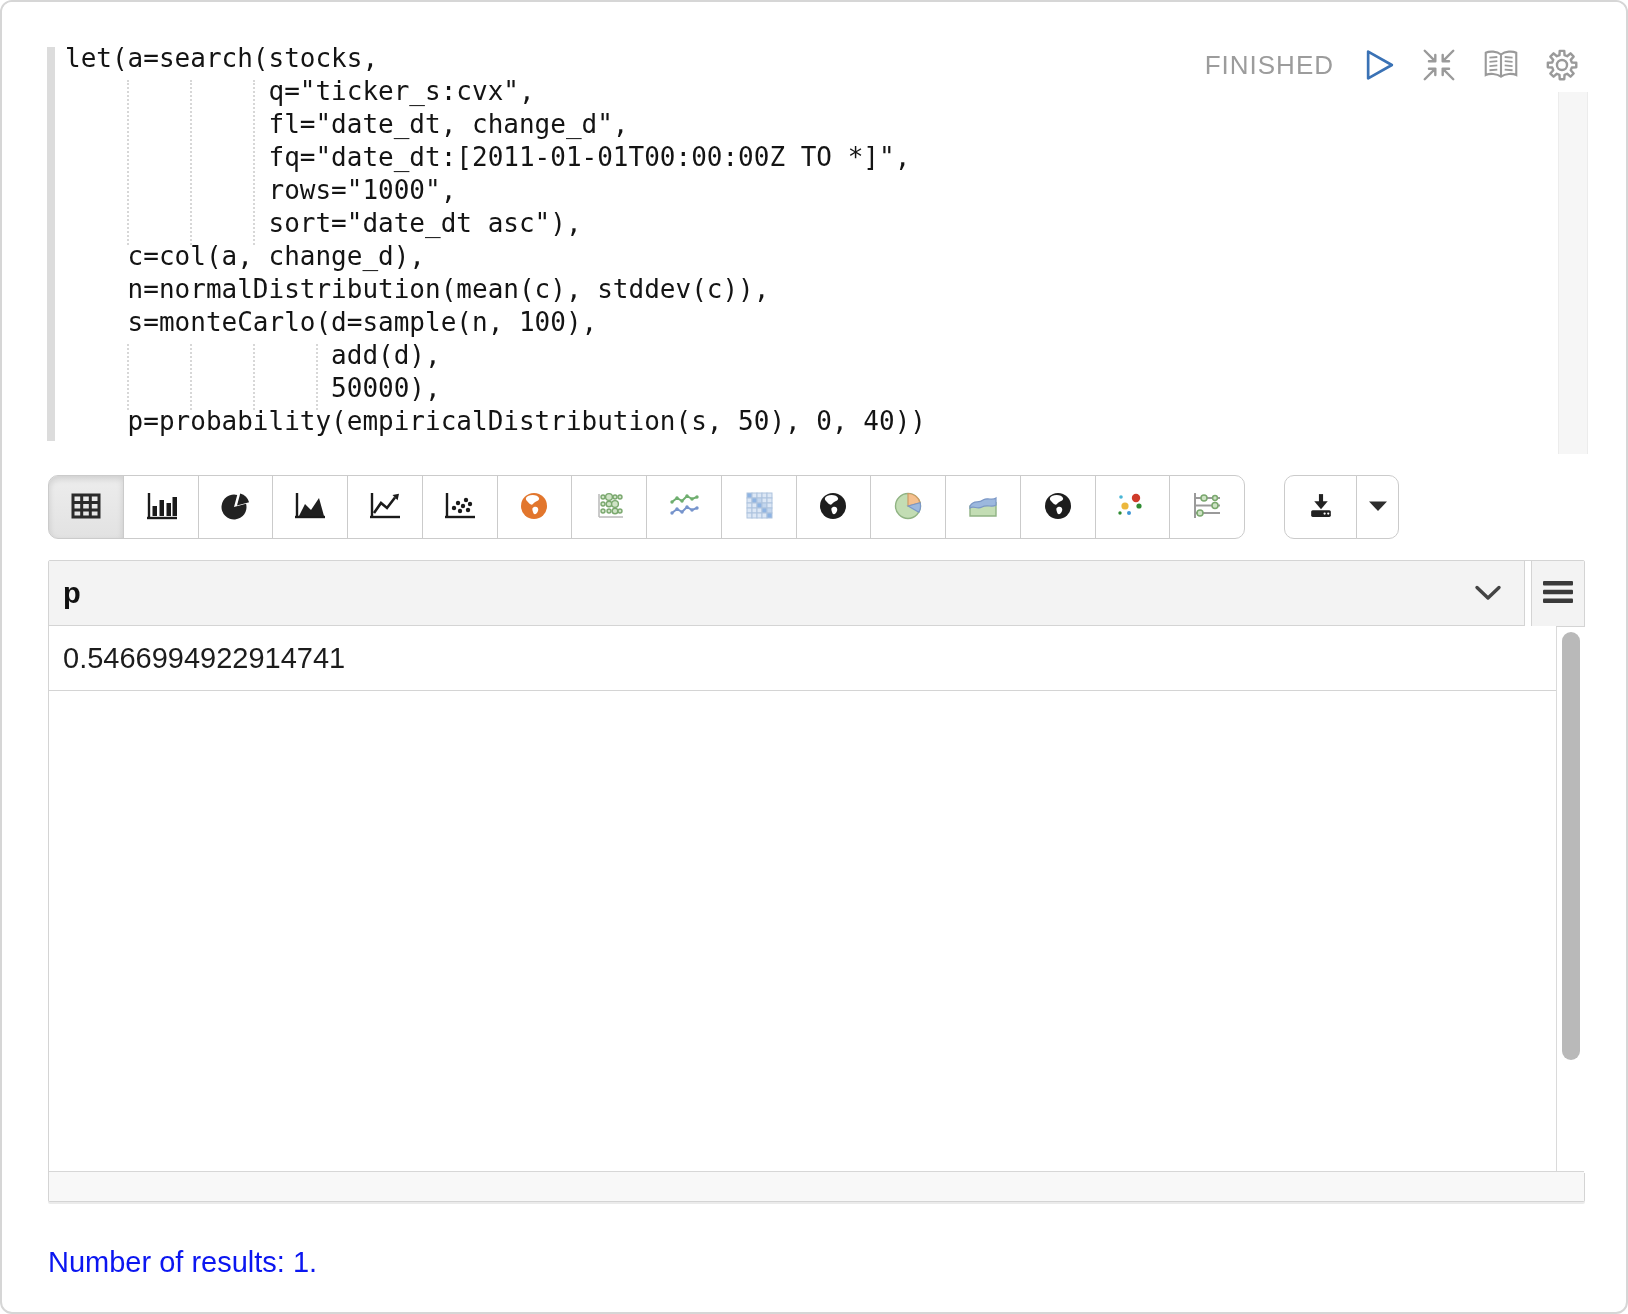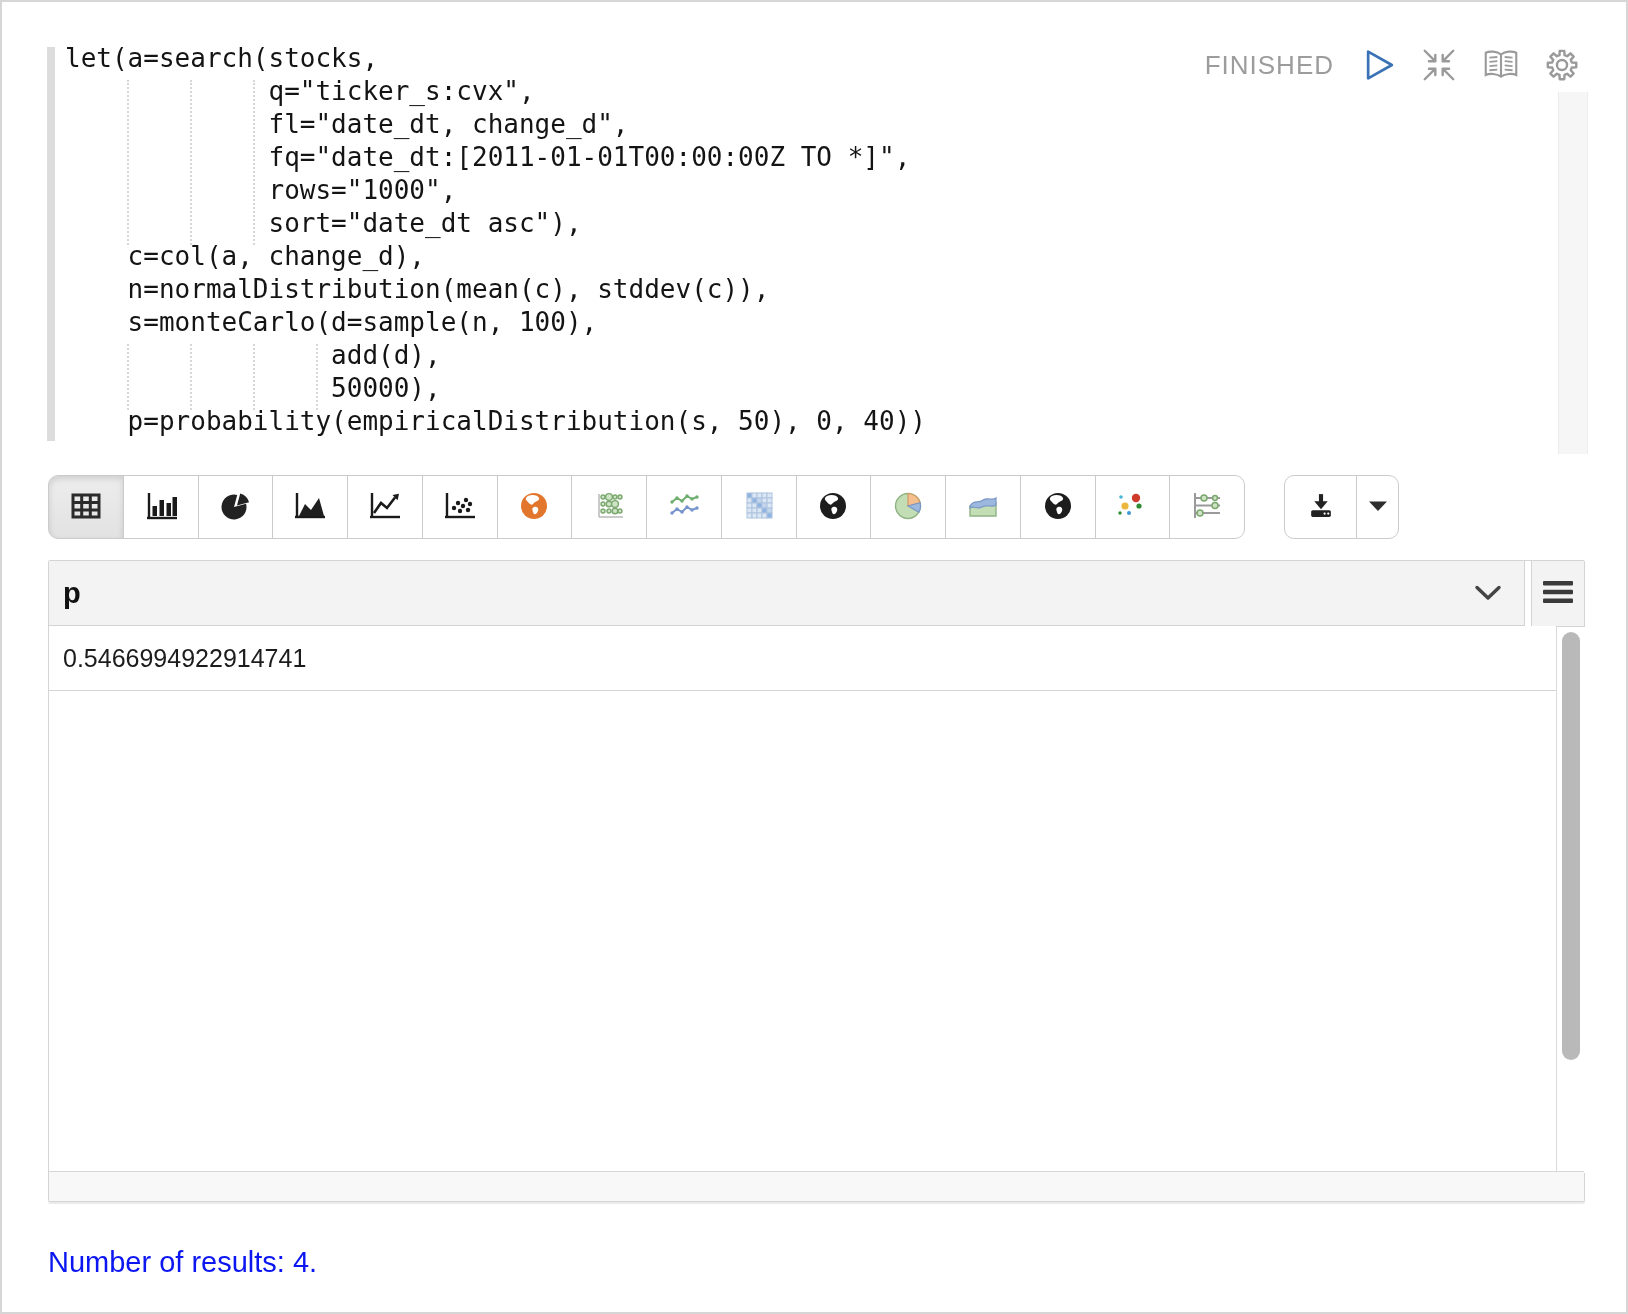--- a/index.html
+++ b/index.html
@@ -1,17 +1,17 @@
 <!DOCTYPE html>
 <html><head>
 <meta charset="utf-8">
 <style>
   html,body{margin:0;padding:0;background:#fff;}
   .page{position:relative;width:1628px;height:1314px;box-sizing:border-box;
-        border:2px solid #d6d6d6;border-radius:0;background:#fff;overflow:hidden;
+        border:2px solid #d6d6d6;border-radius:12px;background:#fff;overflow:hidden;
         font-family:"Liberation Sans",sans-serif;color:#222;}
 
   
   .editor{position:absolute;left:0;top:0;width:100%;height:460px;background:#fff;}
   .gutter-bar{position:absolute;left:45px;top:45px;width:8px;height:394px;background:#dcdcdc;}
   .code{position:absolute;left:63px;top:40px;margin:0;
         font-family:"DejaVu Sans Mono",monospace;font-size:26px;line-height:33px;
         color:#141414;white-space:pre;}
   .iguide{position:absolute;width:0;border-left:2px dotted #d7d7d7;}
   .editor-sb{position:absolute;left:1556px;top:90px;width:28px;height:362px;
@@ -44,21 +44,21 @@
   .header-cell{position:absolute;left:0;top:0;width:1476px;height:65px;box-sizing:border-box;
         background:#f3f3f3;border-right:1px solid #d4d4d4;border-bottom:1px solid #d4d4d4;
         display:flex;align-items:center;}
   .header-title{font-weight:bold;font-size:29px;color:#111;padding-left:14px;}
   .col-menu-btn{position:absolute;right:22px;top:50%;transform:translateY(-50%);cursor:pointer;display:flex;}
   .grid-menu-cell{position:absolute;left:1482px;top:0;width:53px;height:66px;box-sizing:border-box;
         background:#f3f3f3;border-left:1px solid #d4d4d4;border-bottom:1px solid #d4d4d4;
         display:flex;align-items:center;justify-content:center;cursor:pointer;}
   .grid-row{position:absolute;left:0;top:65px;width:1507px;height:65px;box-sizing:border-box;
         border-bottom:1px solid #d4d4d4;display:flex;align-items:center;
-        font-size:25px;color:#1c1c1c;padding-left:14px;background:#fff;}
+        font-size:29px;color:#1c1c1c;padding-left:14px;background:#fff;}
   .v-scrollbar{position:absolute;left:1507px;top:66px;width:28px;height:546px;
         border-left:1px solid #dadada;background:#fff;}
   .v-thumb{position:absolute;left:5px;top:5px;width:18px;height:428px;background:#b9b9b9;border-radius:9px;}
   .grid-footer{position:absolute;left:0;bottom:0;width:100%;height:30px;box-sizing:border-box;
         background:#f8f8f8;border-top:1px solid #d7d7d7;}
 
   .results-count{position:absolute;left:46px;top:1244px;font-size:29px;color:#0b16f0;}
 </style>
 </head>
 <body>
@@ -385,14 +385,14 @@
     </div>
     <div class="grid-row">
       <span>0.5466994922914741</span>
     </div>
     <div class="v-scrollbar">
       <div class="v-thumb"></div>
     </div>
     <div class="grid-footer"></div>
   </div>
 
-  <div class="results-count">Number of results: 4.</div>
+  <div class="results-count">Number of results: 1.</div>
 </div>
 
 </body></html>

